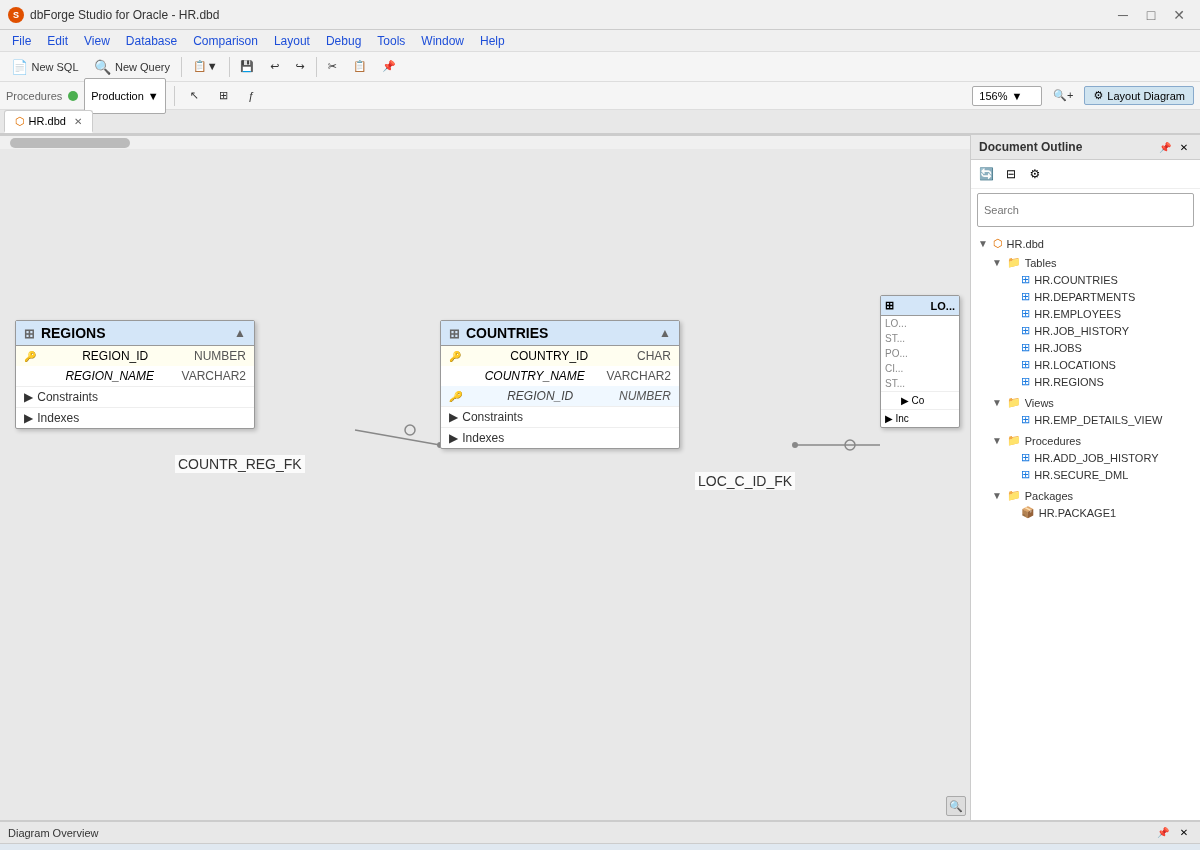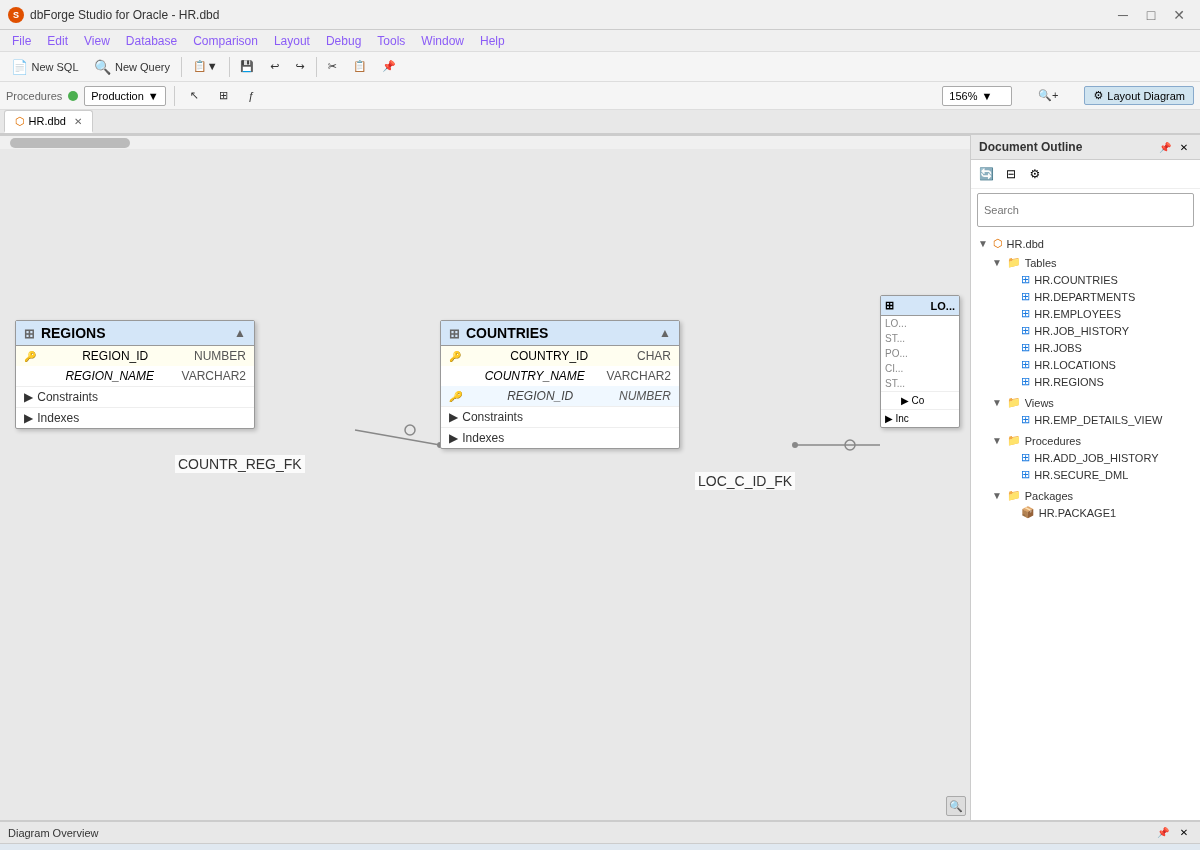--- a/index.html
+++ b/index.html
@@ -8,33 +8,33 @@
     
     #title-bar { background: #f0f0f0; height: 30px; display: flex; align-items: center; justify-content: space-between; padding: 0 8px; border-bottom: 1px solid #ccc; }
     #title-bar-left { display: flex; align-items: center; gap: 6px; }
     #title-bar-left .app-icon { width: 16px; height: 16px; background: #e05000; border-radius: 50%; display: flex; align-items: center; justify-content: center; color: white; font-size: 9px; font-weight: bold; }
     #title-bar-left span { font-size: 12px; color: #333; }
     #title-bar-right { display: flex; gap: 2px; }
     .title-btn { width: 26px; height: 20px; display: flex; align-items: center; justify-content: center; cursor: pointer; font-size: 14px; color: #666; border: none; background: transparent; }
 
     
     #menu-bar { background: #f0f0f0; height: 22px; display: flex; align-items: center; padding: 0 4px; border-bottom: 1px solid #ddd; }
-    .menu-item { padding: 2px 8px; font-size: 12px; cursor: pointer; color: #8b5cf6; }
+    .menu-item { padding: 2px 8px; font-size: 12px; cursor: pointer; color: #1d4ed8; }
 
     
     #toolbar { background: #f5f5f5; height: 30px; display: flex; align-items: center; padding: 0 4px; border-bottom: 1px solid #ddd; gap: 2px; }
     .tb-btn { height: 24px; padding: 0 6px; display: flex; align-items: center; gap: 3px; cursor: pointer; border: 1px solid transparent; border-radius: 2px; font-size: 11px; color: #333; background: transparent; }
     .tb-separator { width: 1px; height: 20px; background: #ccc; margin: 0 2px; }
     .tb-icon { font-size: 14px; }
 
     
     #conn-bar { background: #f5f5f5; height: 28px; display: flex; align-items: center; padding: 0 6px; border-bottom: 1px solid #ddd; gap: 6px; }
     .conn-label { font-size: 11px; color: #666; }
     .conn-indicator { width: 10px; height: 10px; background: #4caf50; border-radius: 50%; }
-    .conn-dropdown { height: 20px; padding: 0 6px; border: 1px solid #aaa; background: white; font-size: 11px; border-radius: 2px; display: flex; align-items: center; gap: 4px; cursor: pointer; }
+    .conn-dropdown { height: 36px; padding: 0 6px; border: 1px solid #aaa; background: white; font-size: 11px; border-radius: 2px; display: flex; align-items: center; gap: 4px; cursor: pointer; }
     .zoom-box { height: 20px; padding: 0 6px; border: 1px solid #aaa; background: white; font-size: 11px; border-radius: 2px; display: flex; align-items: center; gap: 4px; min-width: 70px; }
 
     
     #main { display: flex; height: calc(850px - 30px - 22px - 30px - 28px - 25px - 30px); }
 
     
     #tab-bar { background: #e8e8e8; height: 25px; display: flex; align-items: flex-end; padding: 0 4px; border-bottom: 2px solid #ccc; }
     .tab { height: 23px; padding: 0 10px; display: flex; align-items: center; gap: 4px; cursor: pointer; border: 1px solid #ccc; border-bottom: none; background: white; font-size: 11px; border-radius: 3px 3px 0 0; }
     .tab.active { background: white; border-bottom: 2px solid white; z-index: 1; }
     .tab-close { font-size: 10px; color: #666; cursor: pointer; margin-left: 4px; }
@@ -172,21 +172,21 @@
   <div class="tb-separator"></div>
   <button class="tb-btn">
       <span>↖</span>
     </button>
   <button class="tb-btn">
       <span>⊞</span>
     </button>
   <button class="tb-btn">
       <span>ƒ</span>
     </button>
-  <div style="margin-left:auto; display:flex; align-items:center; gap:19px;">
+  <div style="margin-left:auto; display:flex; align-items:center; gap:4px;">
     <div class="zoom-box">
       <span>156%</span>
       <span>▼</span>
     </div>
     <button class="tb-btn">
         <span>🔍+</span>
       </button>
     <button class="layout-btn">
       <span>⚙</span>
       <span>Layout Diagram</span>

